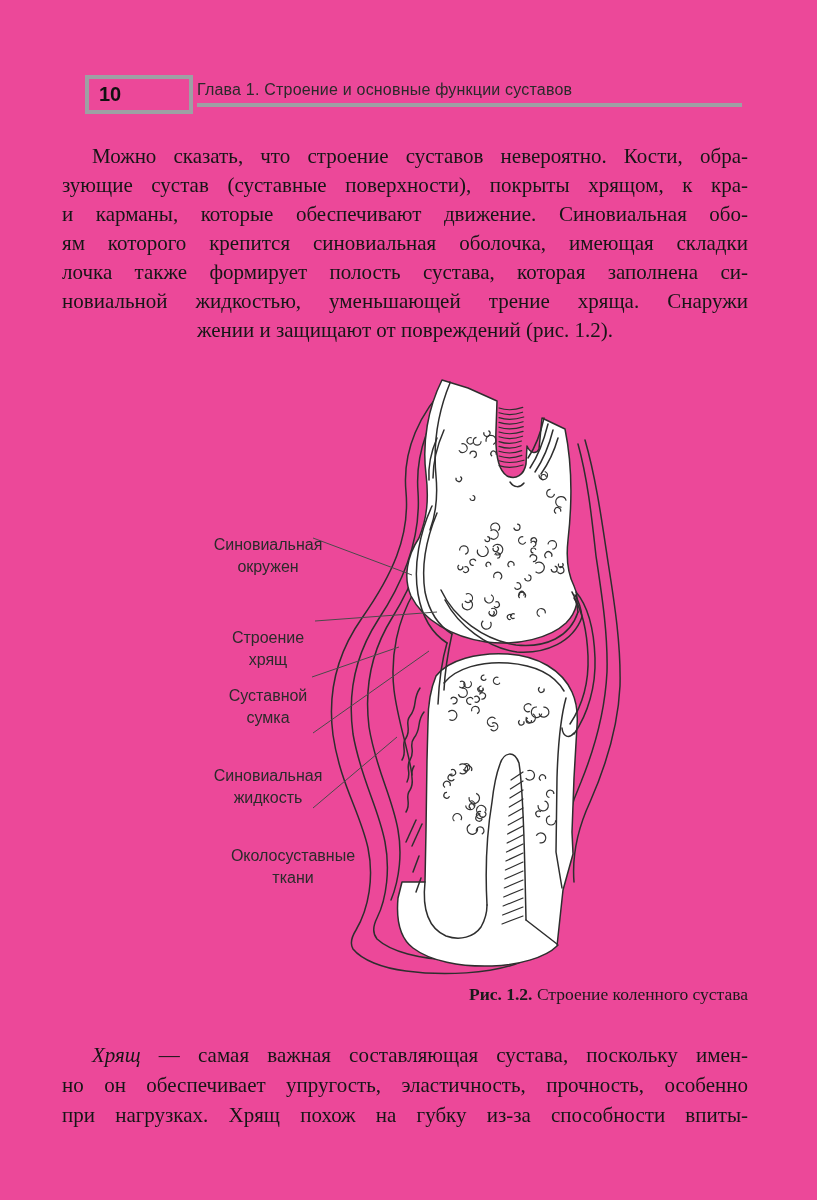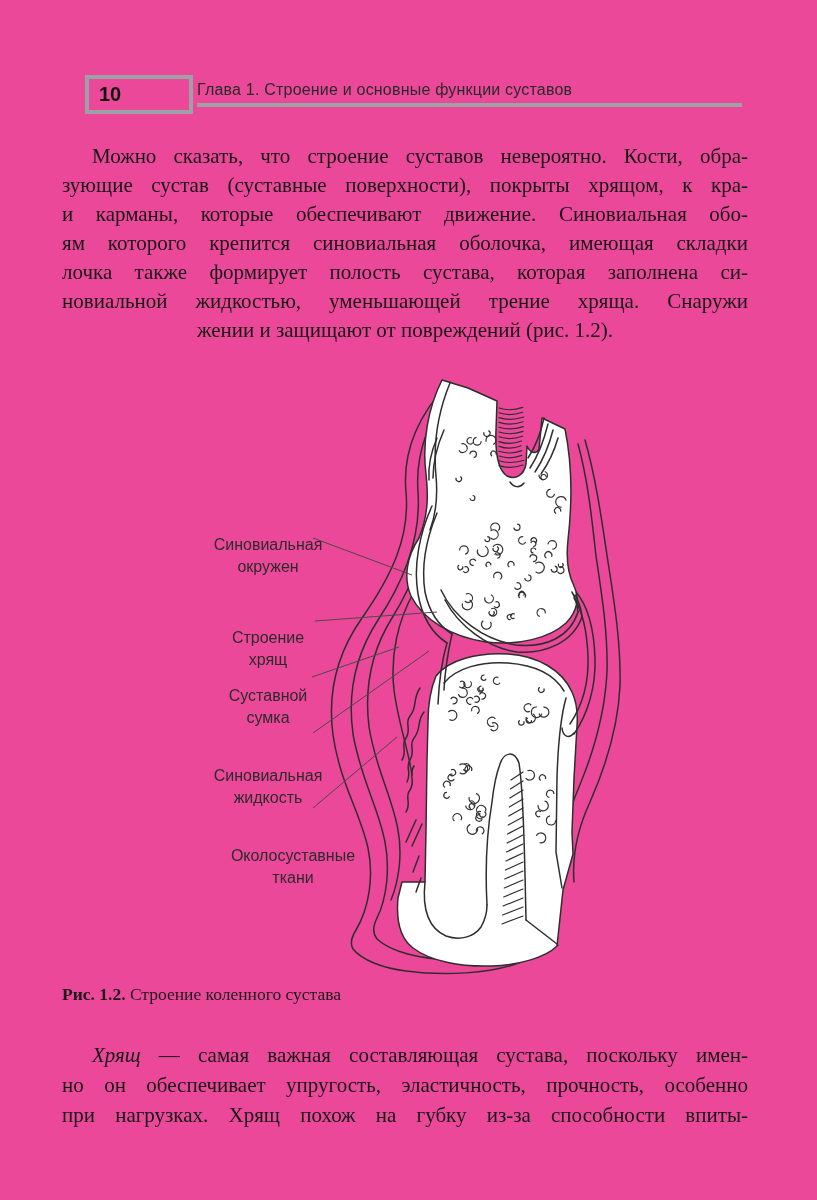--- a/index.html
+++ b/index.html
@@ -17,21 +17,21 @@
   .para2{line-height:30px;margin-top:7px;}
   .jline{text-align:justify;text-align-last:justify;white-space:nowrap;}
   .jlast{text-align:center;}
   .indent{padding-left:30px;}
   .ital{font-style:italic;}
   
   .figure-area{position:absolute;left:0;top:372px;width:817px;height:612px;}
   .fig-svg{position:absolute;left:0;top:0;}
   .fig-label{position:absolute;text-align:center;font-family:"Liberation Sans",sans-serif;
         font-size:16px;line-height:21.5px;color:#2b2b2b;width:164px;margin-top:28px;}
-  .caption{position:absolute;left:62px;top:984px;width:686px;text-align:left;font-size:17.5px;color:#1a1a1a;}
+  .caption{position:absolute;left:62px;top:984px;width:686px;text-align:right;font-size:17.5px;color:#1a1a1a;}
   .caption b{font-weight:bold;}
 </style>
 </head>
 <body>
 
 <div class="page">
 
   <div class="pagenum-box" style="border-color: rgb(157, 160, 164);">
     <span>10</span>
   </div>

